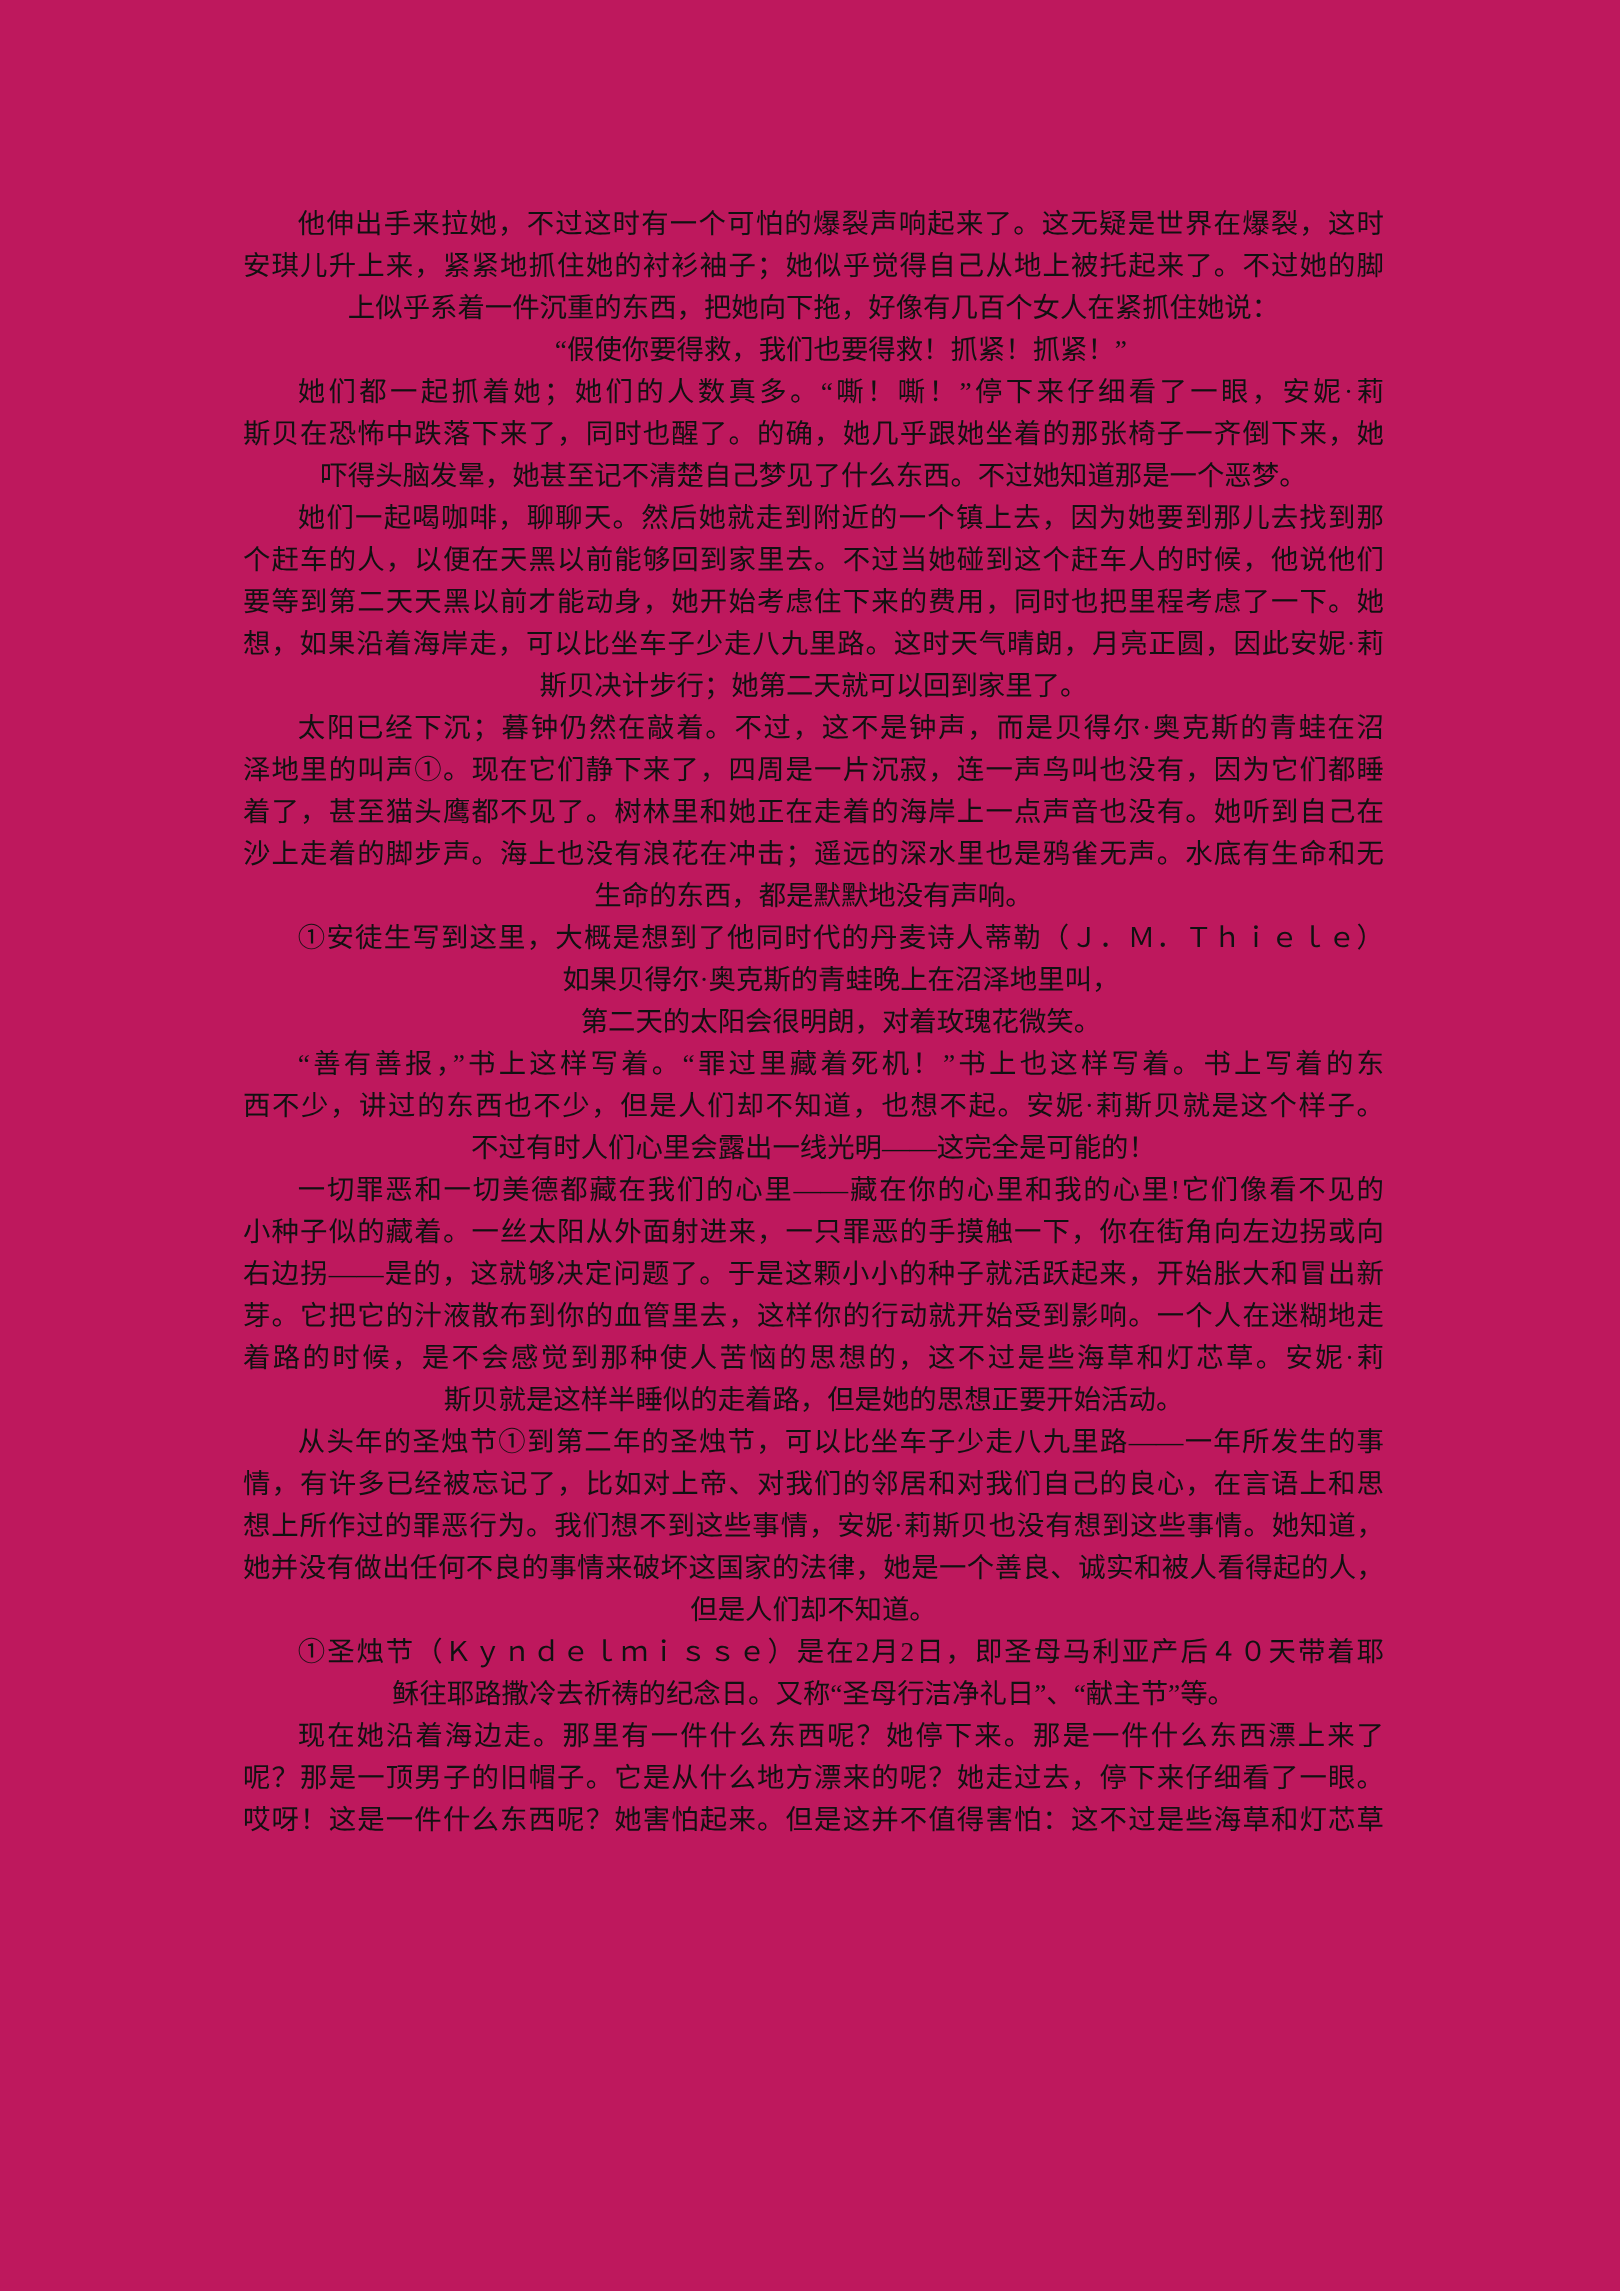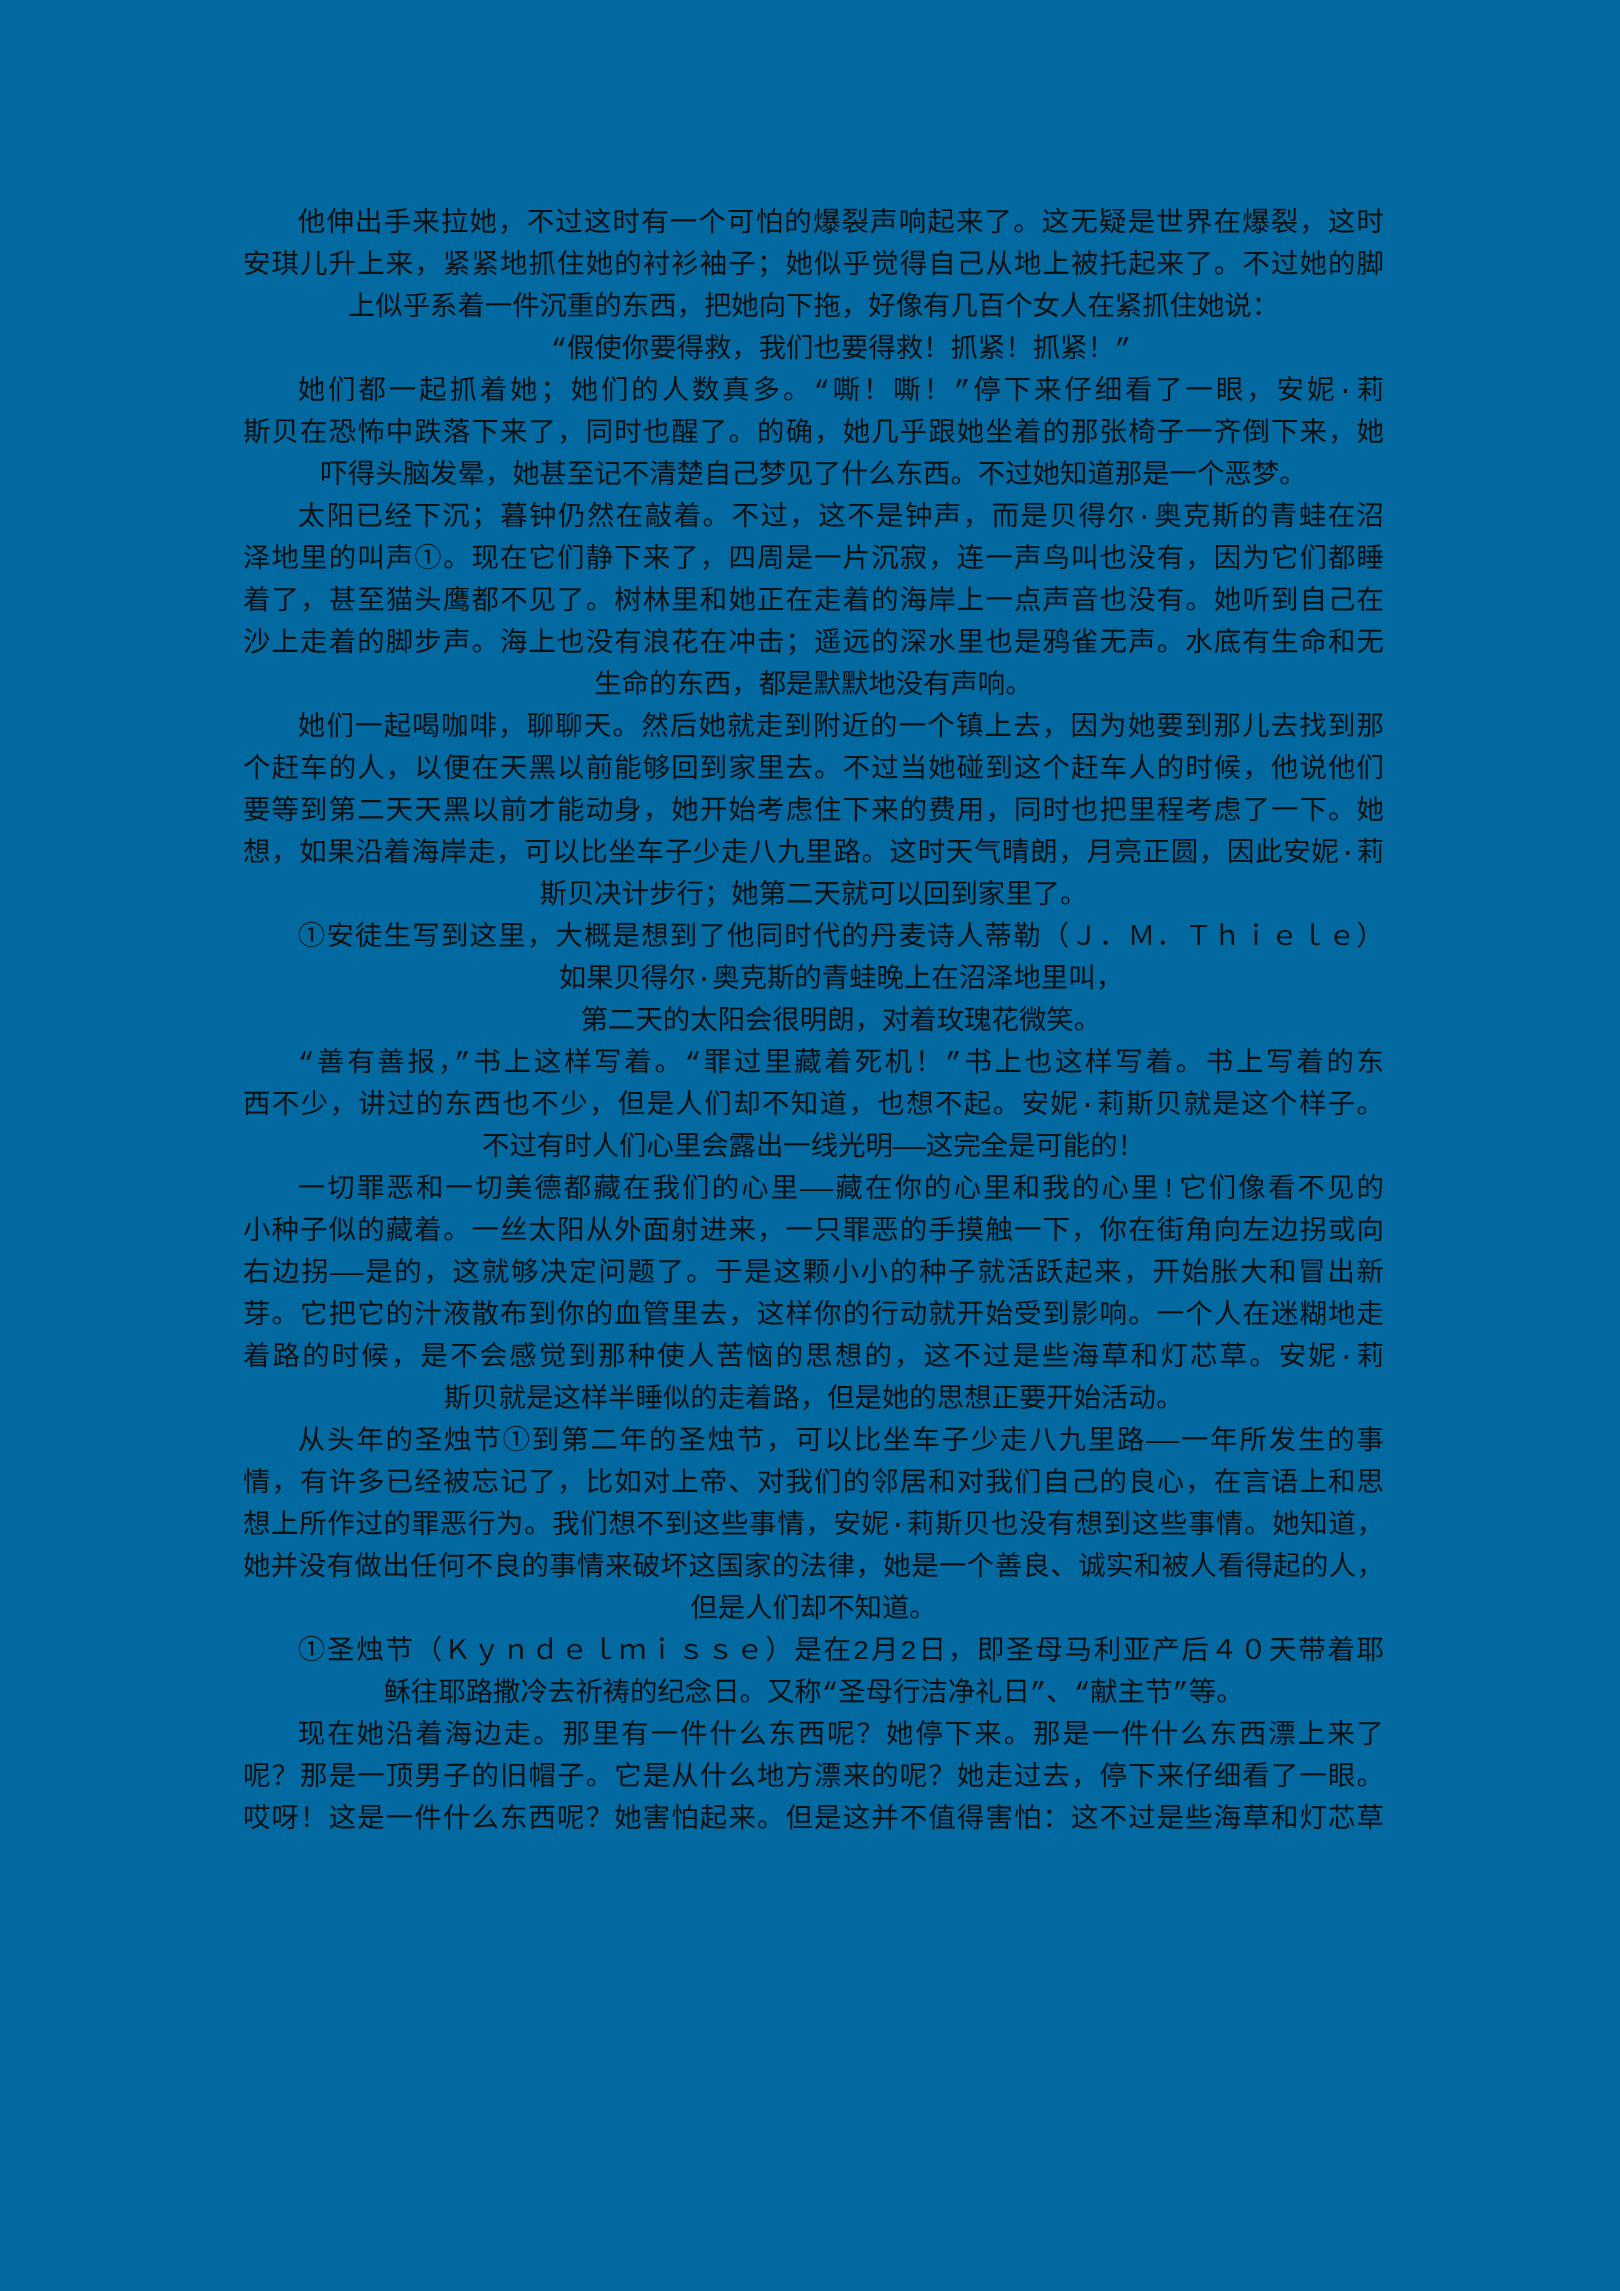--- a/index.html
+++ b/index.html
@@ -1,22 +1,22 @@
 <!DOCTYPE html>
 <html lang="zh-CN"><head>
 <meta charset="utf-8">
 <style>
   html, body { margin: 0; padding: 0; background: #ffffff; }
   .page {
     position: relative;
     width: 1620px;
     height: 2292px;
-    background: #0369a1;
+    background: #be185d;
     overflow: hidden;
-    font-family: Liberation Mono, monospace;
+    font-family: Liberation Serif, serif;
     color: #111111;
   }
   .textblock {
     position: absolute;
     left: 243px;
     top: 203px;
     width: 1141px;
   }
   .paragraph { margin: 0; padding: 0; }
   .line {
@@ -44,32 +44,32 @@
       </div>
       <div class="paragraph">
         <div class="line indent">“假使你要得救，我们也要得救！抓紧！抓紧！”</div>
       </div>
       <div class="paragraph">
         <div class="line fill indent">她们都一起抓着她；她们的人数真多。“嘶！嘶！”停下来仔细看了一眼，安妮·莉</div>
         <div class="line fill">斯贝在恐怖中跌落下来了，同时也醒了。的确，她几乎跟她坐着的那张椅子一齐倒下来，她</div>
         <div class="line">吓得头脑发晕，她甚至记不清楚自己梦见了什么东西。不过她知道那是一个恶梦。</div>
       </div>
       <div class="paragraph">
+        <div class="line fill indent">她们一起喝咖啡，聊聊天。然后她就走到附近的一个镇上去，因为她要到那儿去找到那</div>
+        <div class="line fill">个赶车的人，以便在天黑以前能够回到家里去。不过当她碰到这个赶车人的时候，他说他们</div>
+        <div class="line fill">要等到第二天天黑以前才能动身，她开始考虑住下来的费用，同时也把里程考虑了一下。她</div>
+        <div class="line fill">想，如果沿着海岸走，可以比坐车子少走八九里路。这时天气晴朗，月亮正圆，因此安妮·莉</div>
+        <div class="line">斯贝决计步行；她第二天就可以回到家里了。</div>
+      </div>
+      <div class="paragraph">
         <div class="line fill indent">太阳已经下沉；暮钟仍然在敲着。不过，这不是钟声，而是贝得尔·奥克斯的青蛙在沼</div>
         <div class="line fill">泽地里的叫声①。现在它们静下来了，四周是一片沉寂，连一声鸟叫也没有，因为它们都睡</div>
         <div class="line fill">着了，甚至猫头鹰都不见了。树林里和她正在走着的海岸上一点声音也没有。她听到自己在</div>
         <div class="line fill">沙上走着的脚步声。海上也没有浪花在冲击；遥远的深水里也是鸦雀无声。水底有生命和无</div>
         <div class="line">生命的东西，都是默默地没有声响。</div>
-      </div>
-      <div class="paragraph">
-        <div class="line fill indent">她们一起喝咖啡，聊聊天。然后她就走到附近的一个镇上去，因为她要到那儿去找到那</div>
-        <div class="line fill">个赶车的人，以便在天黑以前能够回到家里去。不过当她碰到这个赶车人的时候，他说他们</div>
-        <div class="line fill">要等到第二天天黑以前才能动身，她开始考虑住下来的费用，同时也把里程考虑了一下。她</div>
-        <div class="line fill">想，如果沿着海岸走，可以比坐车子少走八九里路。这时天气晴朗，月亮正圆，因此安妮·莉</div>
-        <div class="line">斯贝决计步行；她第二天就可以回到家里了。</div>
       </div>
       <div class="paragraph">
         <div class="line fill indent">①安徒生写到这里，大概是想到了他同时代的丹麦诗人蒂勒（Ｊ．Ｍ．Ｔｈｉｅｌｅ）</div>
       </div>
       <div class="paragraph">
         <div class="line indent">如果贝得尔·奥克斯的青蛙晚上在沼泽地里叫，</div>
       </div>
       <div class="paragraph">
         <div class="line indent">第二天的太阳会很明朗，对着玫瑰花微笑。</div>
       </div>

